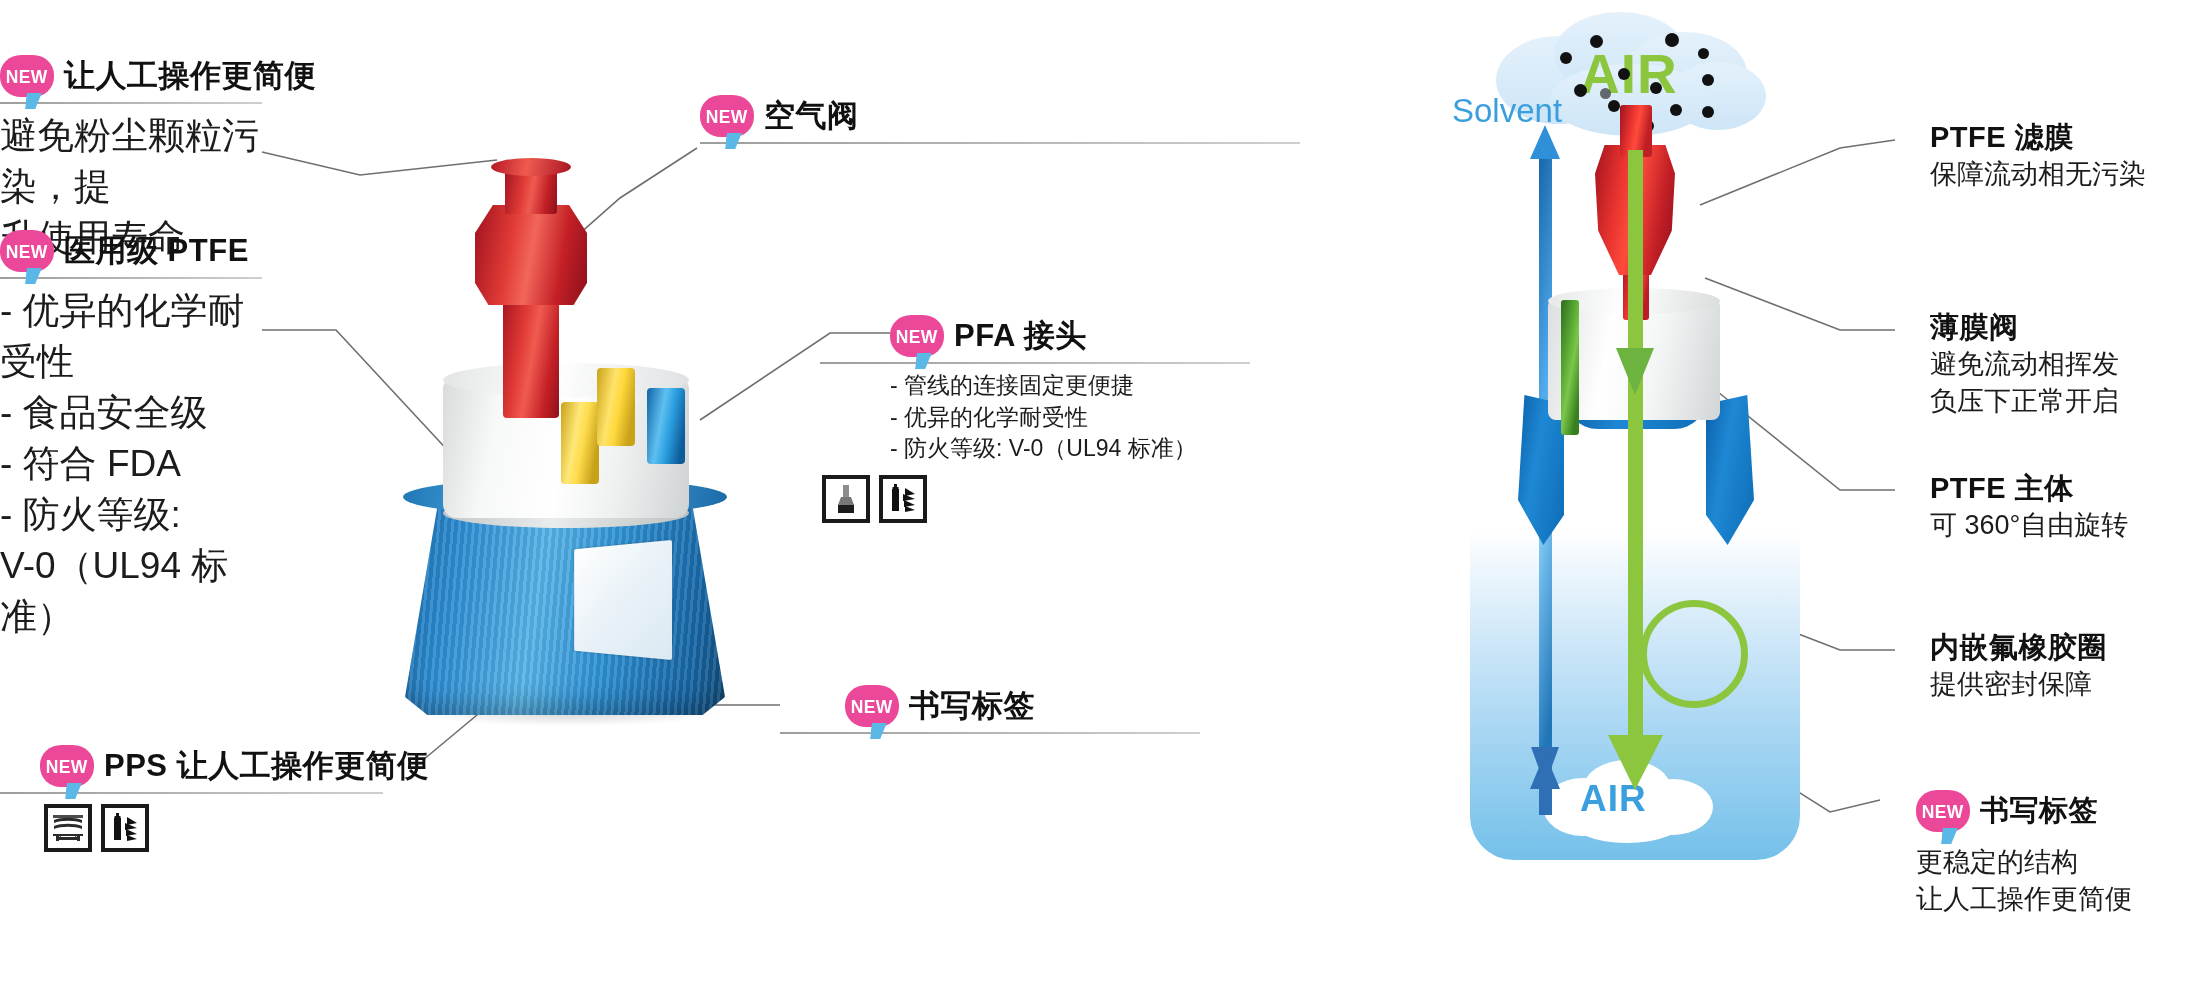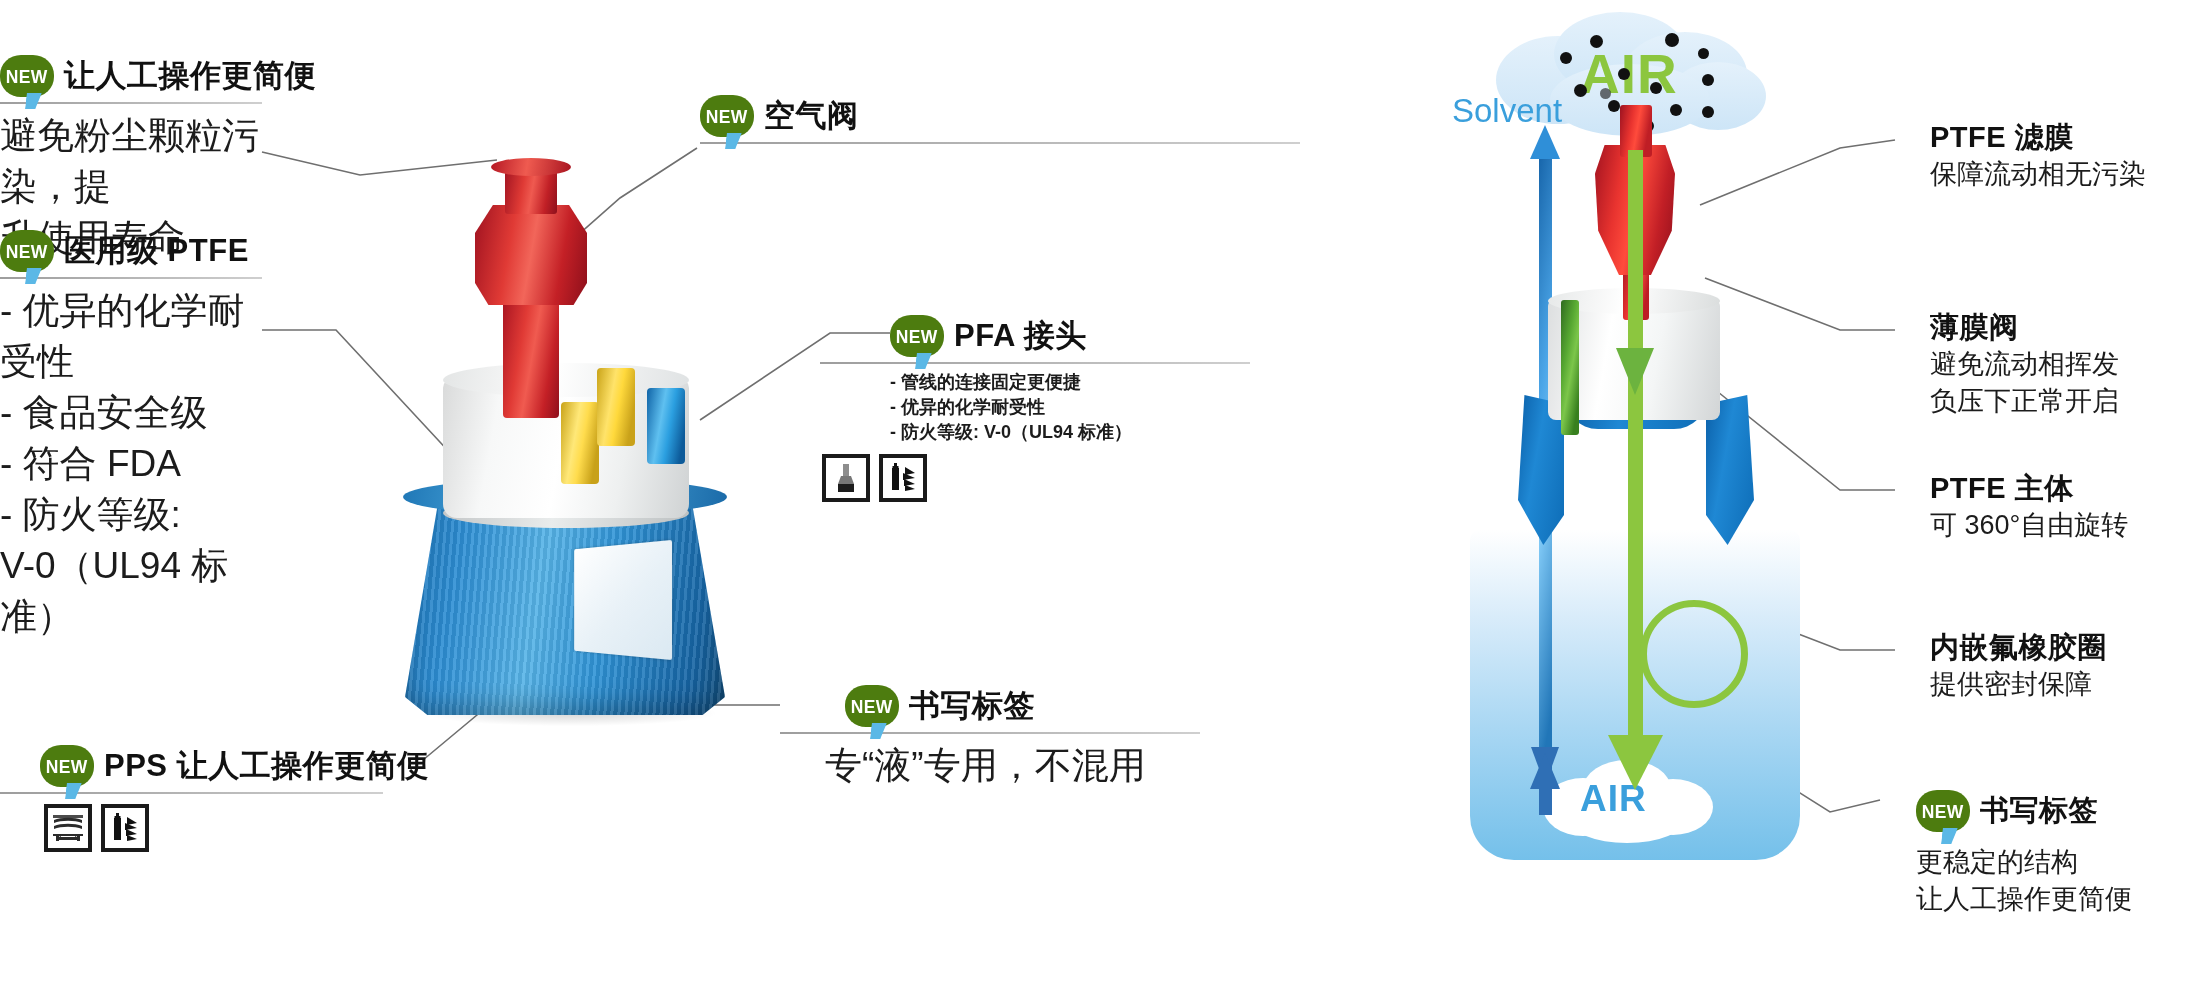--- a/index.html
+++ b/index.html
@@ -23,26 +23,26 @@
     letter-spacing:.5px; line-height:1.1;
   }
   .cl-rule{
     height:2px; background:linear-gradient(to right,#9d9d9d,#cfcfcf);
     margin-top:5px;
   }
   .cl-body{
     font-size:37px; color:#1c1c1c; line-height:1.38;
     margin-top:6px; white-space:pre-line;
   }
-  .cl-body.small{ font-size:18px;font-weight:bold; }
+  .cl-body.small{ font-size:23px; }
 
   
   .newbadge{
     position:relative; width:54px; height:42px;
-    background:#4d7c0f; border-radius:21px/20px;
+    background:#ec4899; border-radius:21px/20px;
     display:flex; align-items:center; justify-content:center;
     flex:0 0 auto;
   }
   .newbadge span{
     color:#fff; font-size:19px; font-weight:bold;
     letter-spacing:.3px; line-height:1;
     transform:scaleX(.92);
   }
   .newbadge::after{
     content:""; position:absolute; bottom:-12px; left:26px;
@@ -463,21 +463,20 @@
   </div>
 
   <div class="callout" style="left:845px; top:685px; width:420px;">
     <div class="cl-head">
       <div class="newbadge">
           <span>NEW</span>
         </div>
       <div class="cl-title">书写标签</div>
     </div>
     <div class="cl-rule" style="width:420px;margin-left:-65px;"></div>
-    <div class="cl-body" style="margin-left:-20px;">专“液”专用，不混用</div>
   </div>
 
   <div class="callout" style="left:1930px; top:122px; width:270px;">
     <div class="cl-title" style="font-size:29px;">PTFE 滤膜</div>
     <div class="cl-body" style="font-size:27px;margin-top:2px;">保障流动相无污染</div>
   </div>
 
   <div class="callout" style="left:1930px; top:312px; width:270px;">
     <div class="cl-title" style="font-size:29px;">薄膜阀</div>
     <div class="cl-body" style="font-size:27px;margin-top:2px;">避免流动相挥发

